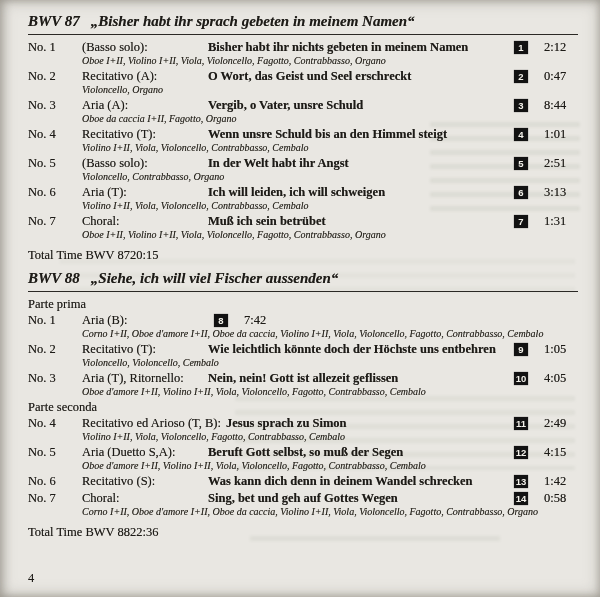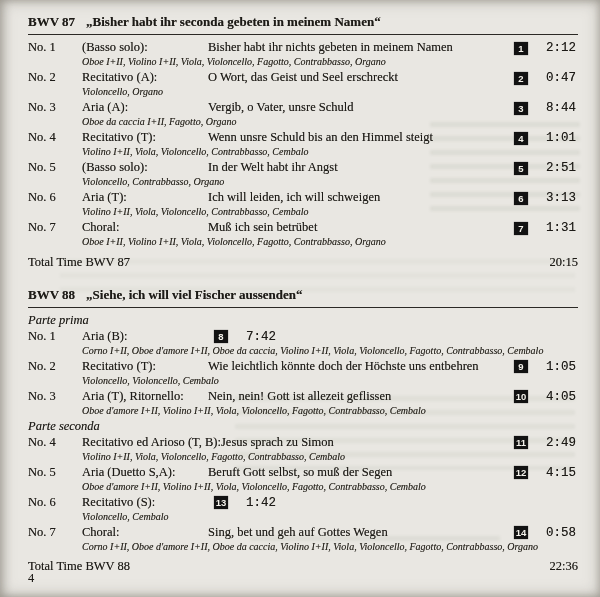--- a/index.html
+++ b/index.html
@@ -30,63 +30,63 @@
   .smudge.s2{left:60px;top:255px;width:515px;height:44px;opacity:.05;}
   .smudge.s3{left:235px;top:392px;width:340px;height:78px;opacity:.08;}
   .smudge.s4{left:250px;top:532px;width:250px;height:16px;opacity:.09;}
 
   .page{
     position:absolute;inset:0;z-index:1;
     padding:13px 22px 0 28px;box-sizing:border-box;
     text-shadow:0 0 .45px rgba(32,29,24,.55);
   }
   .work{margin:0;}
-  .work + .work{margin-top:16px;}
-  .work-header{display:flex;align-items:flex-start;font-weight:bold;font-size:13px;line-height:17px;}
+  .work + .work{margin-top:7px;}
+  .work-header{display:flex;align-items:flex-start;font-weight:bold;font-size:15px;line-height:17px;font-style:italic;}
   .bwv{flex:0 0 auto;margin-right:11px;}
   .work-title{flex:1 1 auto;}
   .rule{border:0;border-top:1.6px solid #2b2925;margin:4px 0 5px 0;}
 
-  .part-label{font-style:italic;font-size:12.5px;line-height:15px;margin:1px 0 1px 0;}
+  .part-label{font-size:12.5px;line-height:15px;margin:1px 0 1px 0;}
 
   .track{margin-bottom:2.5px;}
   .track-row{display:flex;align-items:baseline;font-size:12.5px;line-height:15px;}
   .t-no{flex:0 0 54px;}
-  .t-type{flex:0 0 auto;min-width:126px;box-sizing:border-box;}
-  .t-title{flex:1 1 auto;white-space:nowrap;overflow:hidden;}
+  .t-type{flex:0 0 auto;min-width:126px;padding-right:5px;box-sizing:border-box;}
+  .t-title{flex:1 1 auto;white-space:nowrap;overflow:hidden;font-weight:bold;}
   .t-badge{
     flex:0 0 14px;height:13px;align-self:center;
     background:var(--badge-bg);color:var(--badge-text);
     font-family:"Liberation Sans","DejaVu Sans",sans-serif;
     font-size:9.5px;font-weight:bold;line-height:13px;text-align:center;
     margin-left:6px;margin-right:16px;text-shadow:none;
     box-shadow:0 0 1px rgba(0,0,0,.6);
   }
-  .t-time{flex:0 0 34px;text-align:center;font-family:Liberation Mono, monospace;}
+  .t-time{flex:0 0 34px;text-align:left;}
   .t-instruments{
     margin-left:54px;font-style:italic;font-size:10px;line-height:10.5px;
     margin-top:1px;color:#2b2821;white-space:nowrap;
   }
-  .total-row{display:flex;justify-content:space-between;font-size:12.5px;line-height:15px;margin-top:7px;gap:37px;}
+  .total-row{display:flex;font-size:12.5px;line-height:15px;margin-top:7px;}
   .page-number{position:absolute;left:28px;bottom:11px;font-size:12.5px;z-index:2;}
 </style>
 </head>
 <body>
 
 <div class="smudge s1"></div>
 <div class="smudge s2"></div>
 <div class="smudge s3"></div>
 <div class="smudge s4"></div>
 
 <div class="page">
   <div id="works">
   <section class="work">
     <div class="work-header">
       <span class="bwv">BWV 87</span>
-      <span class="work-title">„Bisher habt ihr seconda gebeten in meinem Namen“</span>
+      <span class="work-title">„Bisher habt ihr sprach gebeten in meinem Namen“</span>
     </div>
     <div class="rule"></div>
     <div class="parts">
   <div class="track">
     <div class="track-row">
       <span class="t-no">No. 1</span>
       <span class="t-type">(Basso solo):</span>
       <span class="t-title">Bisher habt ihr nichts gebeten in meinem Namen</span>
       <span class="t-badge">1</span>
       <span class="t-time">2:12</span>
@@ -228,24 +228,24 @@
       <span class="t-badge">12</span>
       <span class="t-time">4:15</span>
     </div>
     <div class="t-instruments">Oboe d'amore I+II, Violino I+II, Viola, Violoncello, Fagotto, Contrabbasso, Cembalo</div>
   </div>
 
   <div class="track">
     <div class="track-row">
       <span class="t-no">No. 6</span>
       <span class="t-type">Recitativo (S):</span>
+      <span class="t-title">Was kann dich denn in deinem Wandel schrecken</span>
       <span class="t-badge">13</span>
       <span class="t-time">1:42</span>
     </div>
-    <div class="t-instruments">Violoncello, Cembalo</div>
   </div>
 
   <div class="track">
     <div class="track-row">
       <span class="t-no">No. 7</span>
       <span class="t-type">Choral:</span>
       <span class="t-title">Sing, bet und geh auf Gottes Wegen</span>
       <span class="t-badge">14</span>
       <span class="t-time">0:58</span>
     </div>

